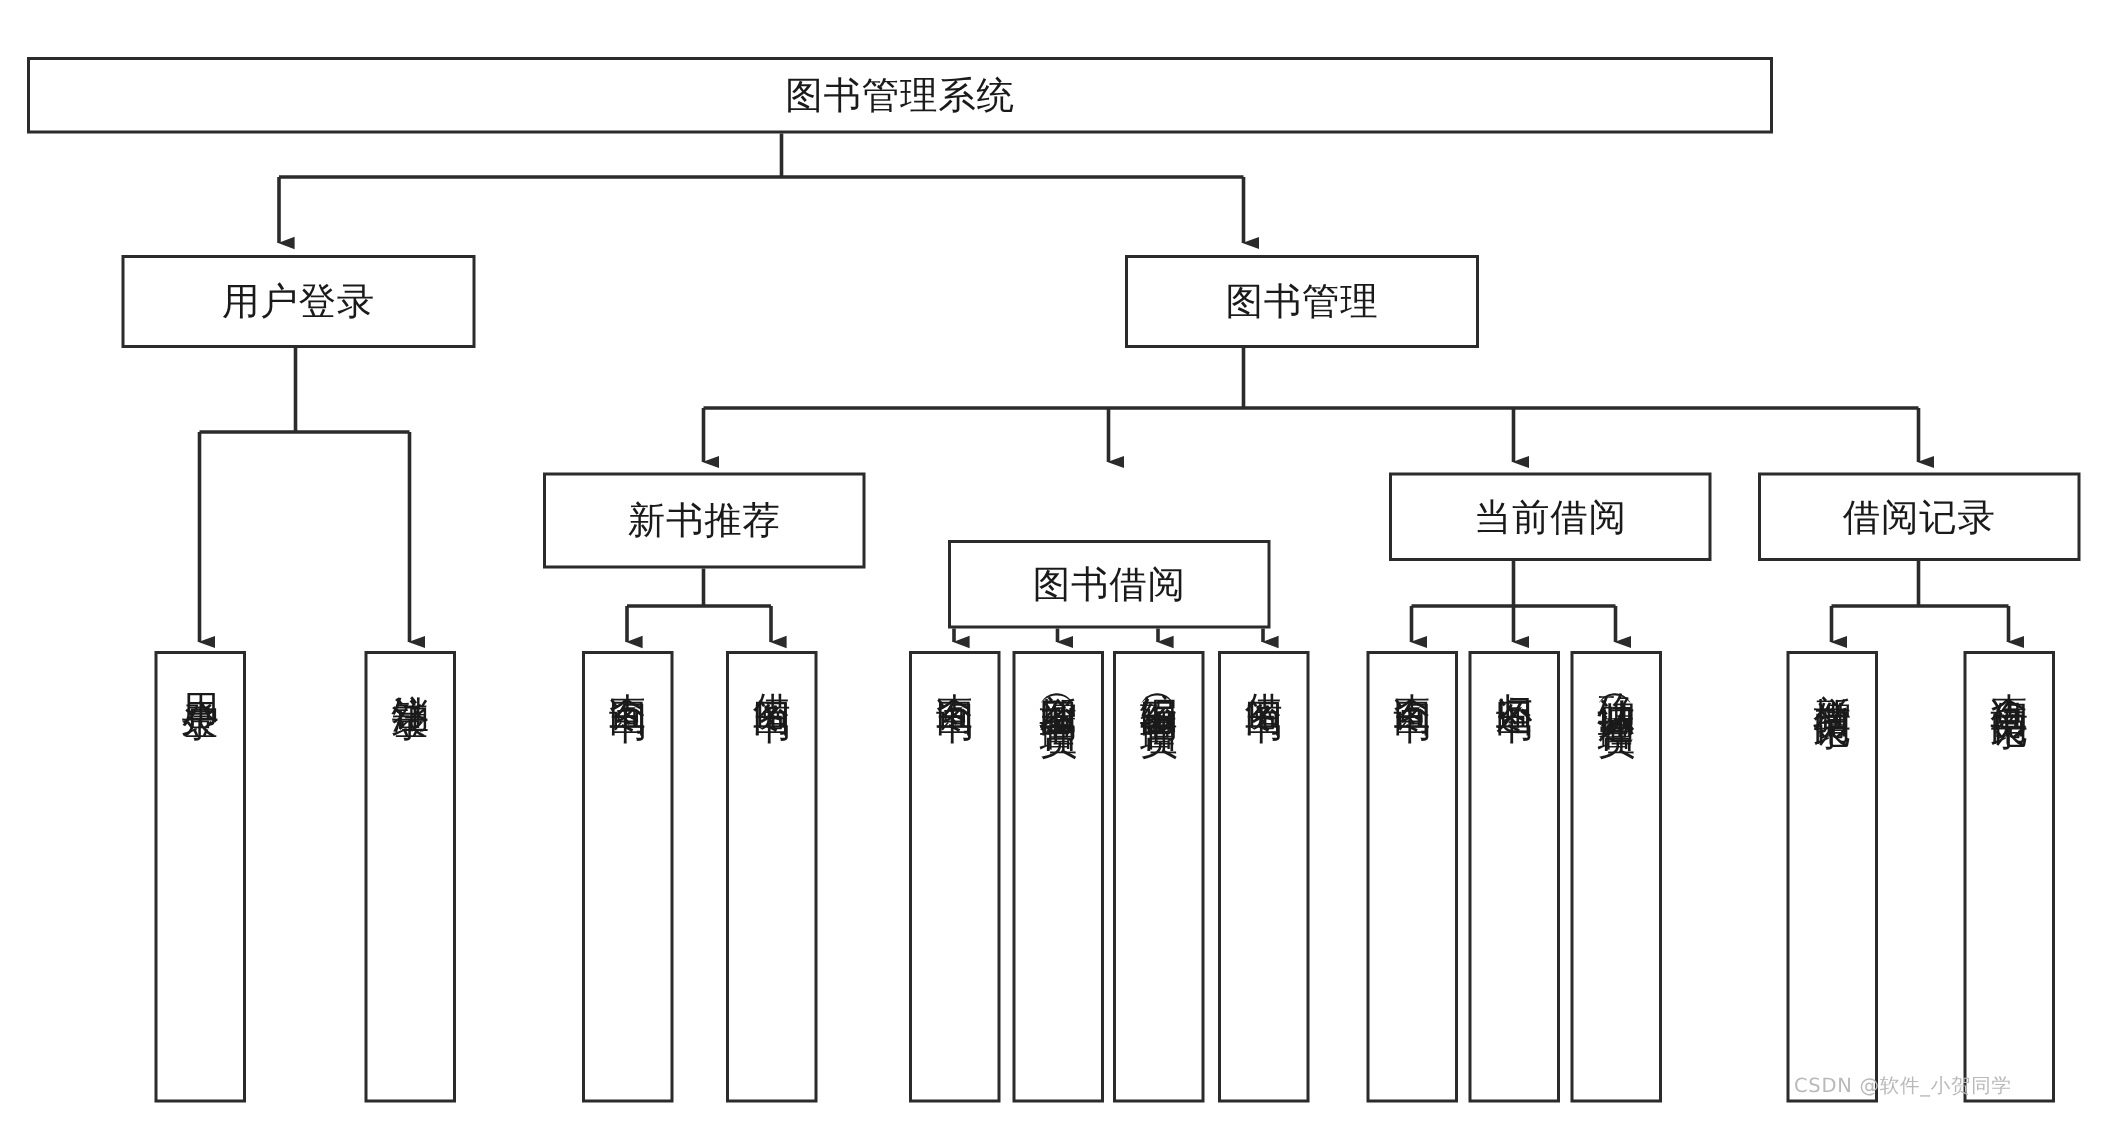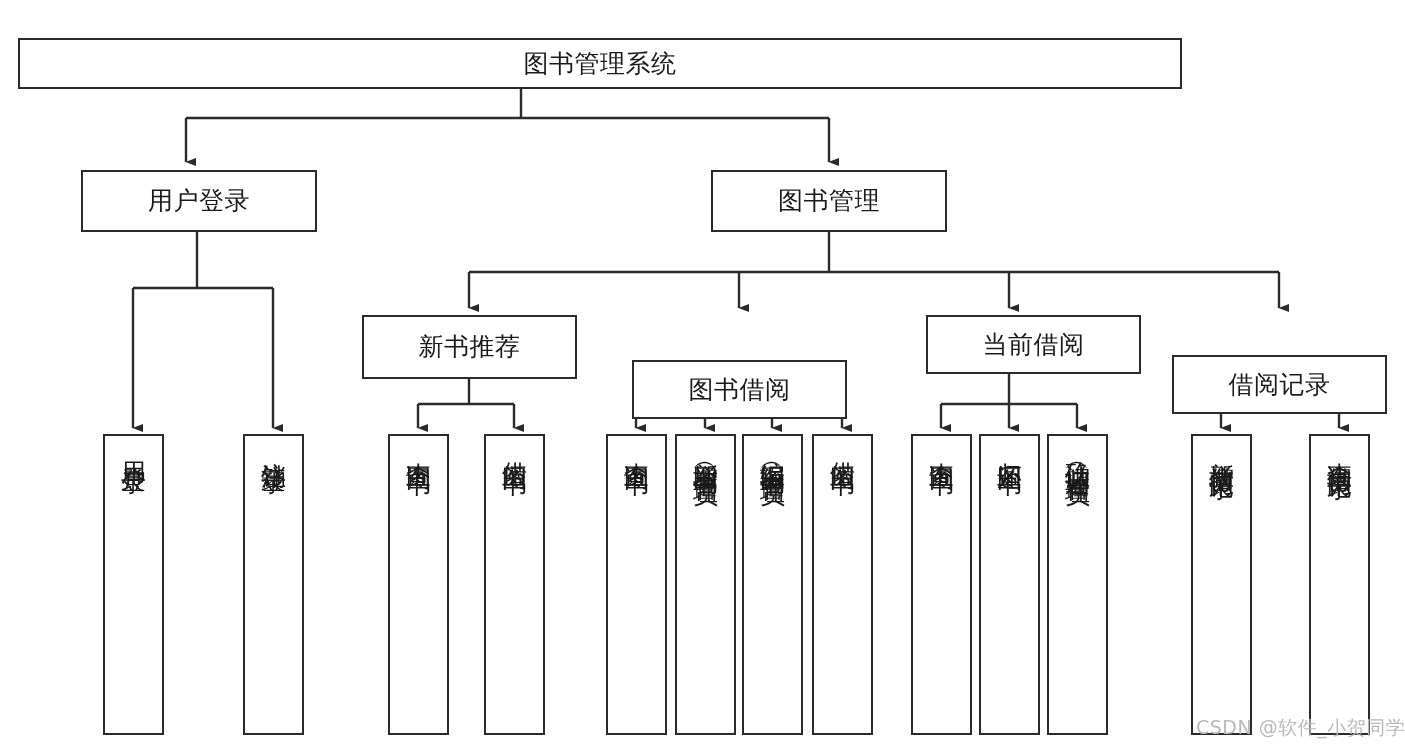--- a/index.html
+++ b/index.html
@@ -59,21 +59,21 @@
     writing-mode: vertical-rl;
     text-orientation: upright;
     font-size: 25px;
     line-height: 1.0;
     letter-spacing: 3px;
     white-space: nowrap;
   }
   .watermark {
     position: absolute;
     color: #b9b9b9;
-    font-size: 19px;
+    font-size: 13px;
     white-space: nowrap;
     letter-spacing: 0.5px;
   }
 </style>
 </head>
 <body>
 
 <div id="diagram-root">
 
   <svg id="edges-layer" viewBox="0 0 1405 747" xmlns="http://www.w3.org/2000/svg">
@@ -130,34 +130,34 @@
     </g>
   </svg>
 
   <div class="node h root" style="left:18px; top:14px; width:1164px; height:51px;margin-top:24px;">
     <span class="node-label">图书管理系统</span>
   </div>
 
   <div class="node h" style="left:81px; top:170px; width:236px; height:62px;">
     <span class="node-label">用户登录</span>
   </div>
-  <div class="node h" style="left:711px; top:170px; width:236px; height:62px;">
+  <div class="node h" style="left:750px; top:170px; width:236px; height:62px;">
     <span class="node-label">图书管理</span>
   </div>
 
   <div class="node h" style="left:362px; top:315px; width:215px; height:64px;">
     <span class="node-label">新书推荐</span>
   </div>
   <div class="node h" style="left:632px; top:315px; width:215px; height:59px;margin-top:45px;">
     <span class="node-label">图书借阅</span>
   </div>
   <div class="node h" style="left:902px; top:315px; width:215px; height:59px;margin-left:24px;">
     <span class="node-label">当前借阅</span>
   </div>
-  <div class="node h" style="left:1172px; top:315px; width:215px; height:59px;margin-top:40px;">
+  <div class="node h" style="left:1172px; top:315px; width:215px; height:59px;">
     <span class="node-label">借阅记录</span>
   </div>
 
   <div class="node v" style="left:103px; top:434px; width:61px; height:301px;">
     <span class="node-label">用户登录</span>
   </div>
   <div class="node v" style="left:243px; top:434px; width:61px; height:301px;">
     <span class="node-label">注销登录</span>
   </div>
 

